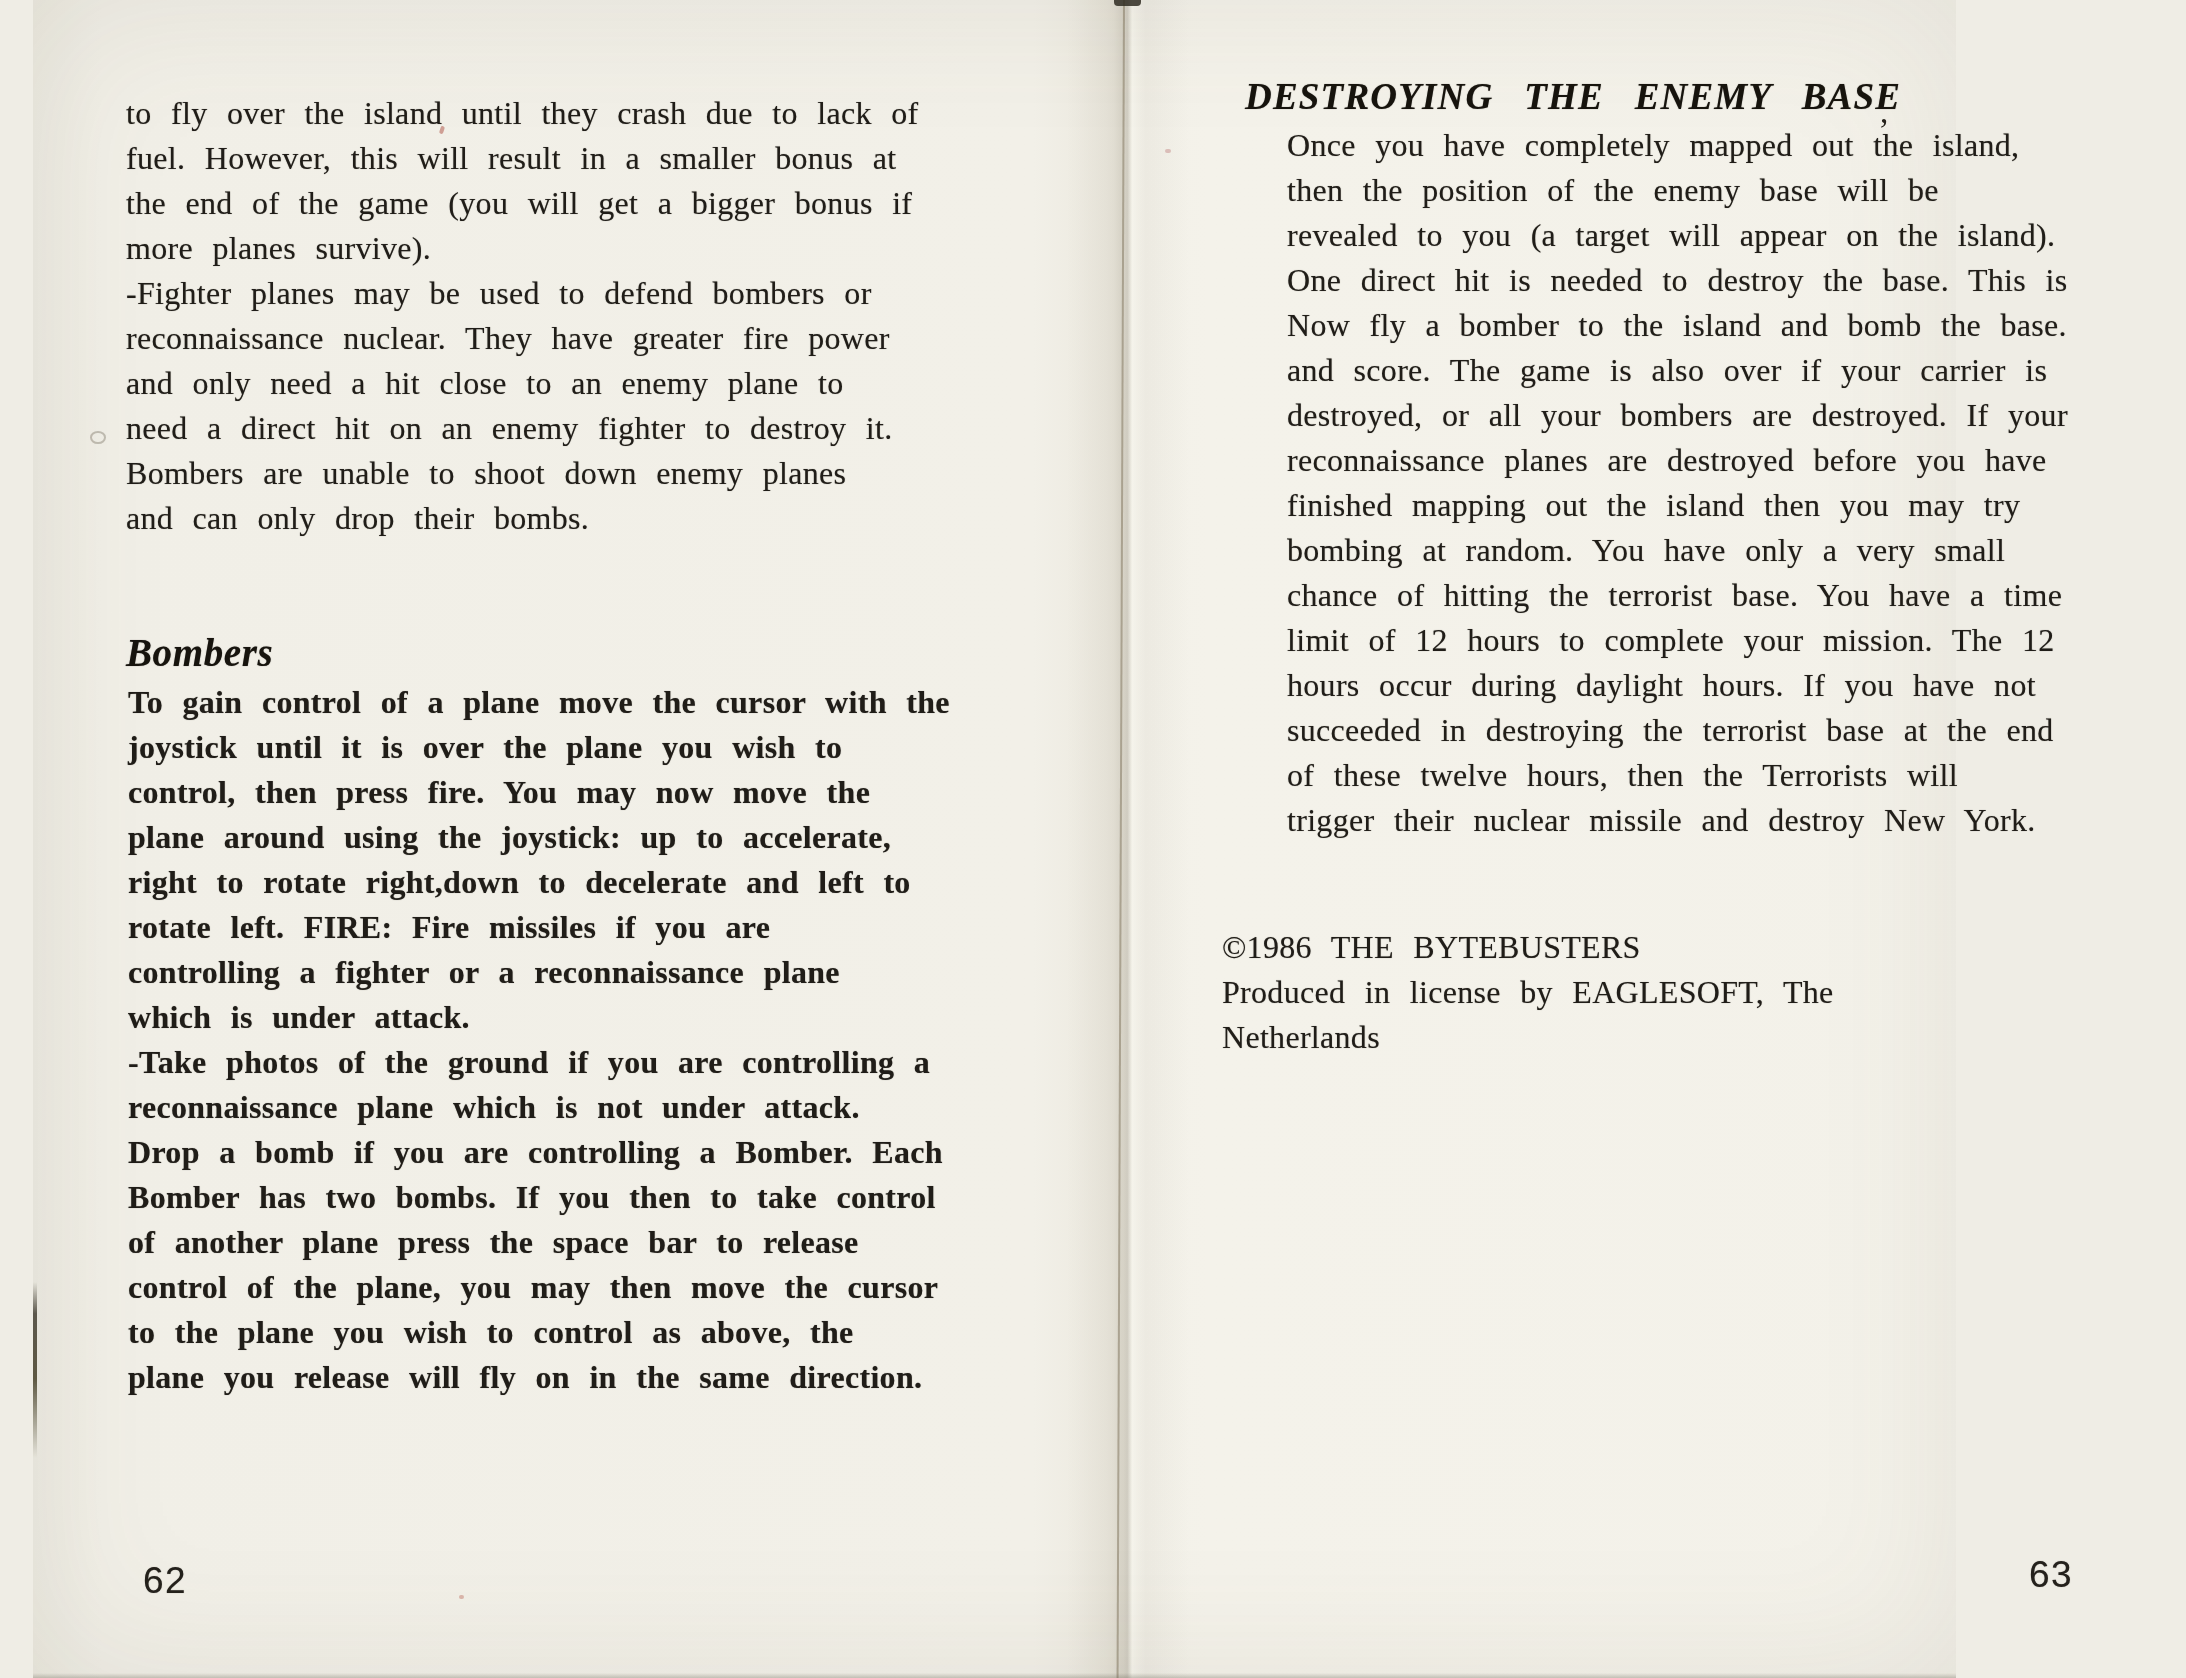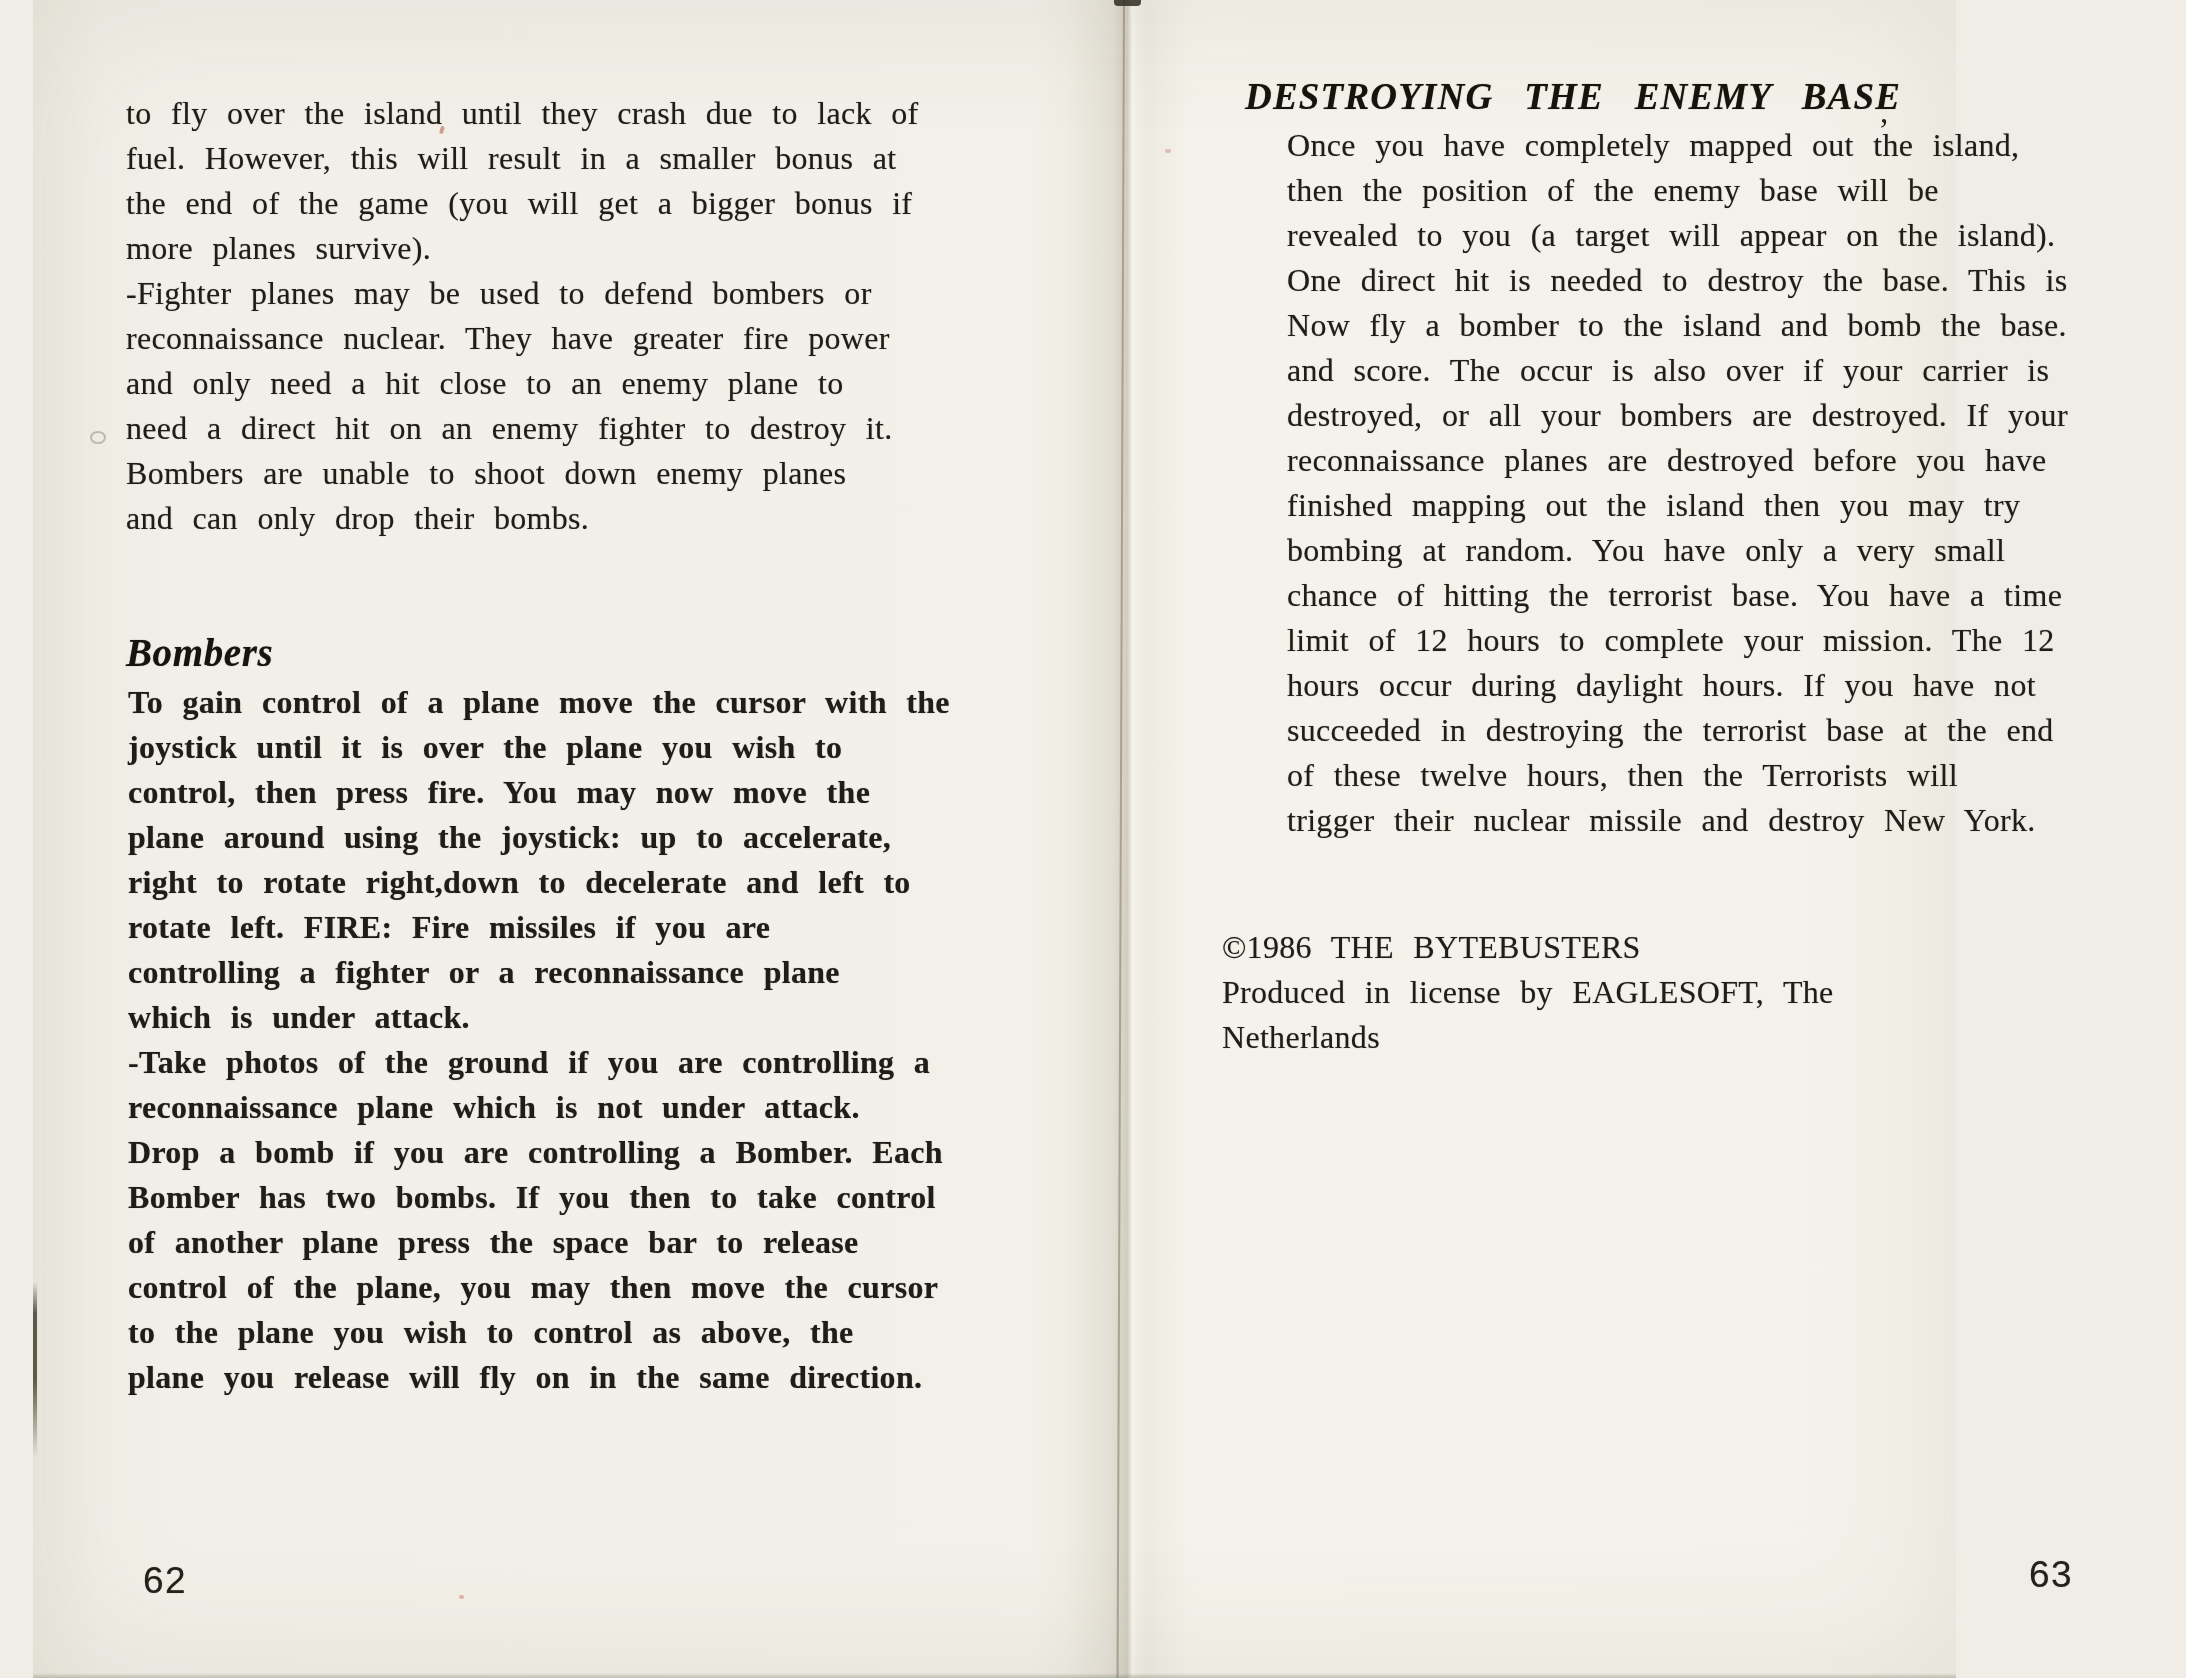--- a/index.html
+++ b/index.html
@@ -205,21 +205,21 @@
 
     <div class="heading-artifact">,</div>
 
     <div class="textblock" id="rp-body">
       <div>
           <div class="line">Once you have completely mapped out the island,</div>
           <div class="line">then the position of the enemy base will be</div>
           <div class="line">revealed to you (a target will appear on the island).</div>
           <div class="line">One direct hit is needed to destroy the base. This is</div>
           <div class="line">Now fly a bomber to the island and bomb the base.</div>
-          <div class="line">and score. The occur is also over if your carrier is</div>
+          <div class="line">and score. The game is also over if your carrier is</div>
           <div class="line">destroyed, or all your bombers are destroyed. If your</div>
           <div class="line">reconnaissance planes are destroyed before you have</div>
           <div class="line">finished mapping out the island then you may try</div>
           <div class="line">bombing at random. You have only a very small</div>
           <div class="line">chance of hitting the terrorist base. You have a time</div>
           <div class="line">limit of 12 hours to complete your mission. The 12</div>
           <div class="line">hours occur during daylight hours. If you have not</div>
           <div class="line">succeeded in destroying the terrorist base at the end</div>
           <div class="line">of these twelve hours, then the Terrorists will</div>
           <div class="line">trigger their nuclear missile and destroy New York.</div>

